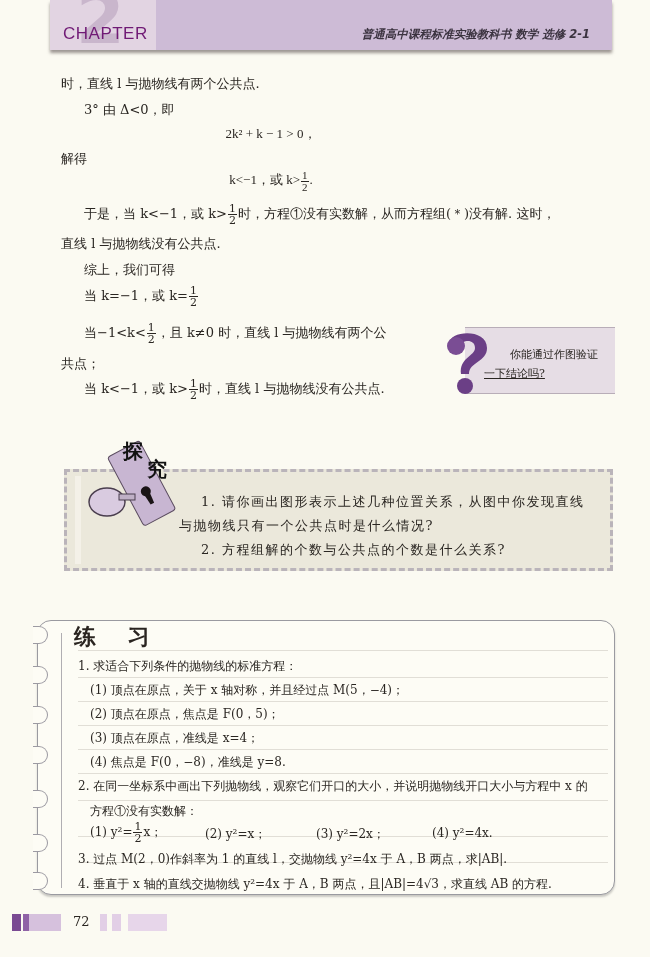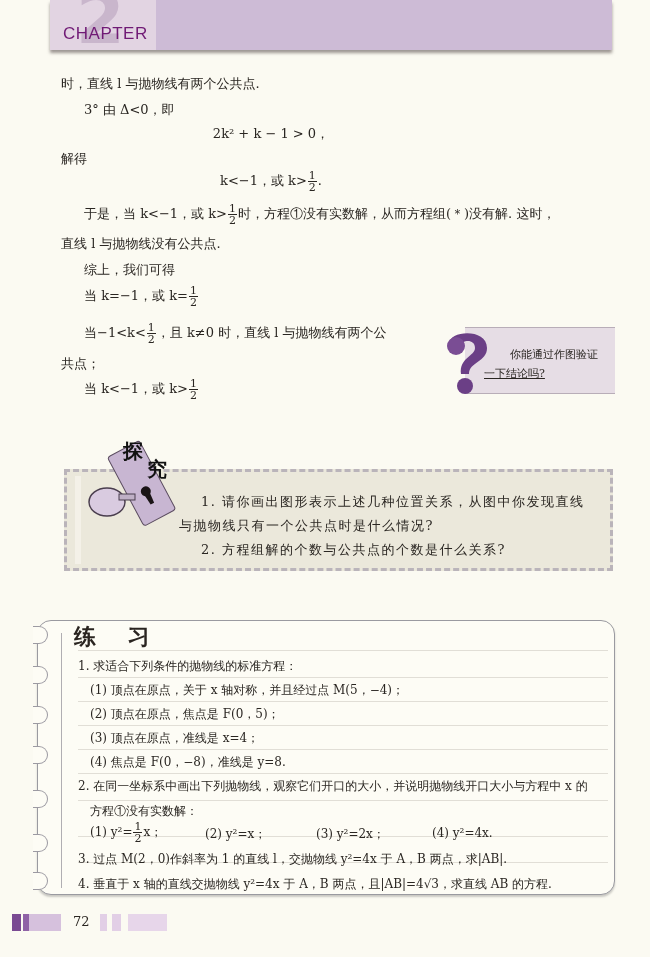--- a/index.html
+++ b/index.html
@@ -6,21 +6,21 @@
   html, body { width: 650px; height: 957px; background: #fbfaf2; overflow: hidden; }
   body { position: relative; font-family: "DejaVu Serif", "Liberation Serif", serif; color: #2a2622; font-size: 13px; }
   .header { position: absolute; left: 50px; top: 0; width: 562px; height: 50px; background: #cdbbd6; box-shadow: 0 3px 3px rgba(80,70,70,.55); }
   .header .left-panel { position: absolute; left: 0; top: 0; width: 106px; height: 50px; background: #e2d4e2; }
   .header .bignum { position: absolute; left: 26px; top: -22px; font-family: "DejaVu Sans", sans-serif; font-weight: bold; font-size: 70px; color: #c9b6cc; }
   .header .chapter { position: absolute; left: 13px; top: 24px; font-family: "Liberation Sans", sans-serif; font-size: 17px; color: #701a75; letter-spacing: .5px; }
   .header .booktitle { position: absolute; right: 22px; top: 27px; font-family: "DejaVu Sans", sans-serif; font-size: 11.5px; font-style: italic; font-weight: bold; color: #3b3340; }
   .txt { position: absolute; left: 0; white-space: nowrap; font-size: 13px; }
   .ind { left: 84px; }
   .flush { left: 61px; }
-  .center { left: 0; width: 542px; text-align: center; }
+  .center { left: 0; width: 542px; text-align: center; font-family: Liberation Serif, serif; }
   .frac { display: inline-block; vertical-align: middle; text-align: center; font-size: 11px; line-height: 11px; margin: 0 1px; }
   .frac span { display: block; }
   .frac .num { border-bottom: 1px solid #2a2622; padding: 0 1px; }
   .qbox { position: absolute; left: 465px; top: 327px; width: 150px; height: 67px; background: #e6dde5; border-top: 1px solid #b8adb8; border-bottom: 1px solid #b8adb8; }
   .qmark { position: absolute; left: 443px; top: 326px; width: 50px; height: 70px; }
   .qtext1 { position: absolute; left: 510px; top: 347px; font-size: 11px; }
   .qtext2 { position: absolute; left: 484px; top: 366px; font-size: 11px; text-decoration: underline; }
   .explore { position: absolute; left: 64px; top: 469px; width: 549px; height: 102px; background: #ebe8db; border: 3px dashed #bab4ba; }
   .explore .inner-bar { position: absolute; left: 8px; top: 4px; width: 6px; bottom: 4px; background: #f4f1e8; }
   .explore-line { position: absolute; font-size: 13px; letter-spacing: 1.5px; }
@@ -35,20 +35,21 @@
   .pageno { position: absolute; left: 73px; top: 914px; font-size: 13px; }
 </style>
 </head>
 <body>
 
 <div class="header">
   <div class="left-panel">
     <span class="bignum">2</span>
     <span class="chapter">CHAPTER</span>
   </div>
+  <span class="booktitle">普通高中课程标准实验教科书  数学  选修 2-1</span>
 </div>
 
 <div class="txt flush" style="top:75px">时，直线 l 与抛物线有两个公共点.</div>
 <div class="txt ind" style="top:101px">3° 由 Δ&lt;0，即</div>
 <div class="txt center" style="top:125px">2k² + k − 1 &gt; 0，</div>
 <div class="txt flush" style="top:150px">解得</div>
 <div class="txt center" style="top:170px">
   <span>k&lt;−1，或 k&gt;</span><span class="frac"><span class="num">1</span><span>2</span></span><span>.</span>
 </div>
 
@@ -58,21 +59,21 @@
 <div class="txt flush" style="top:235px">直线 l 与抛物线没有公共点.</div>
 <div class="txt ind" style="top:261px">综上，我们可得</div>
 <div class="txt ind" style="top:285px">
   <span>当 k=−1，或 k=</span><span class="frac"><span class="num">1</span><span>2</span></span>
 </div>
 <div class="txt ind" style="top:322px">
   <span>当−1&lt;k&lt;</span><span class="frac"><span class="num">1</span><span>2</span></span><span>，且 k≠0 时，直线 l 与抛物线有两个公</span>
 </div>
 <div class="txt flush" style="top:355px">共点；</div>
 <div class="txt ind" style="top:378px">
-  <span>当 k&lt;−1，或 k&gt;</span><span class="frac"><span class="num">1</span><span>2</span></span>
+  <span>当 k&lt;−1，或 k&gt;</span><span class="frac"><span class="num">1</span><span>2</span></span><span>时，直线 l 与抛物线没有公共点.</span>
 </div>
 
 <div class="qbox"></div>
 <svg class="qmark" viewBox="0 0 50 70">
   <path d="M6 18 C6 4 44 2 44 22 C44 36 26 36 26 48 L18 48 C16 32 32 30 32 22 C32 12 18 14 18 20 Z" fill="#6b3f86"></path>
   <ellipse cx="13" cy="20" rx="9" ry="9" fill="#7a4d94"></ellipse>
   <circle cx="22" cy="60" r="8" fill="#6b3f86"></circle>
 </svg>
 <div class="qtext1">你能通过作图验证</div>
 <div class="qtext2">一下结论吗?</div>

